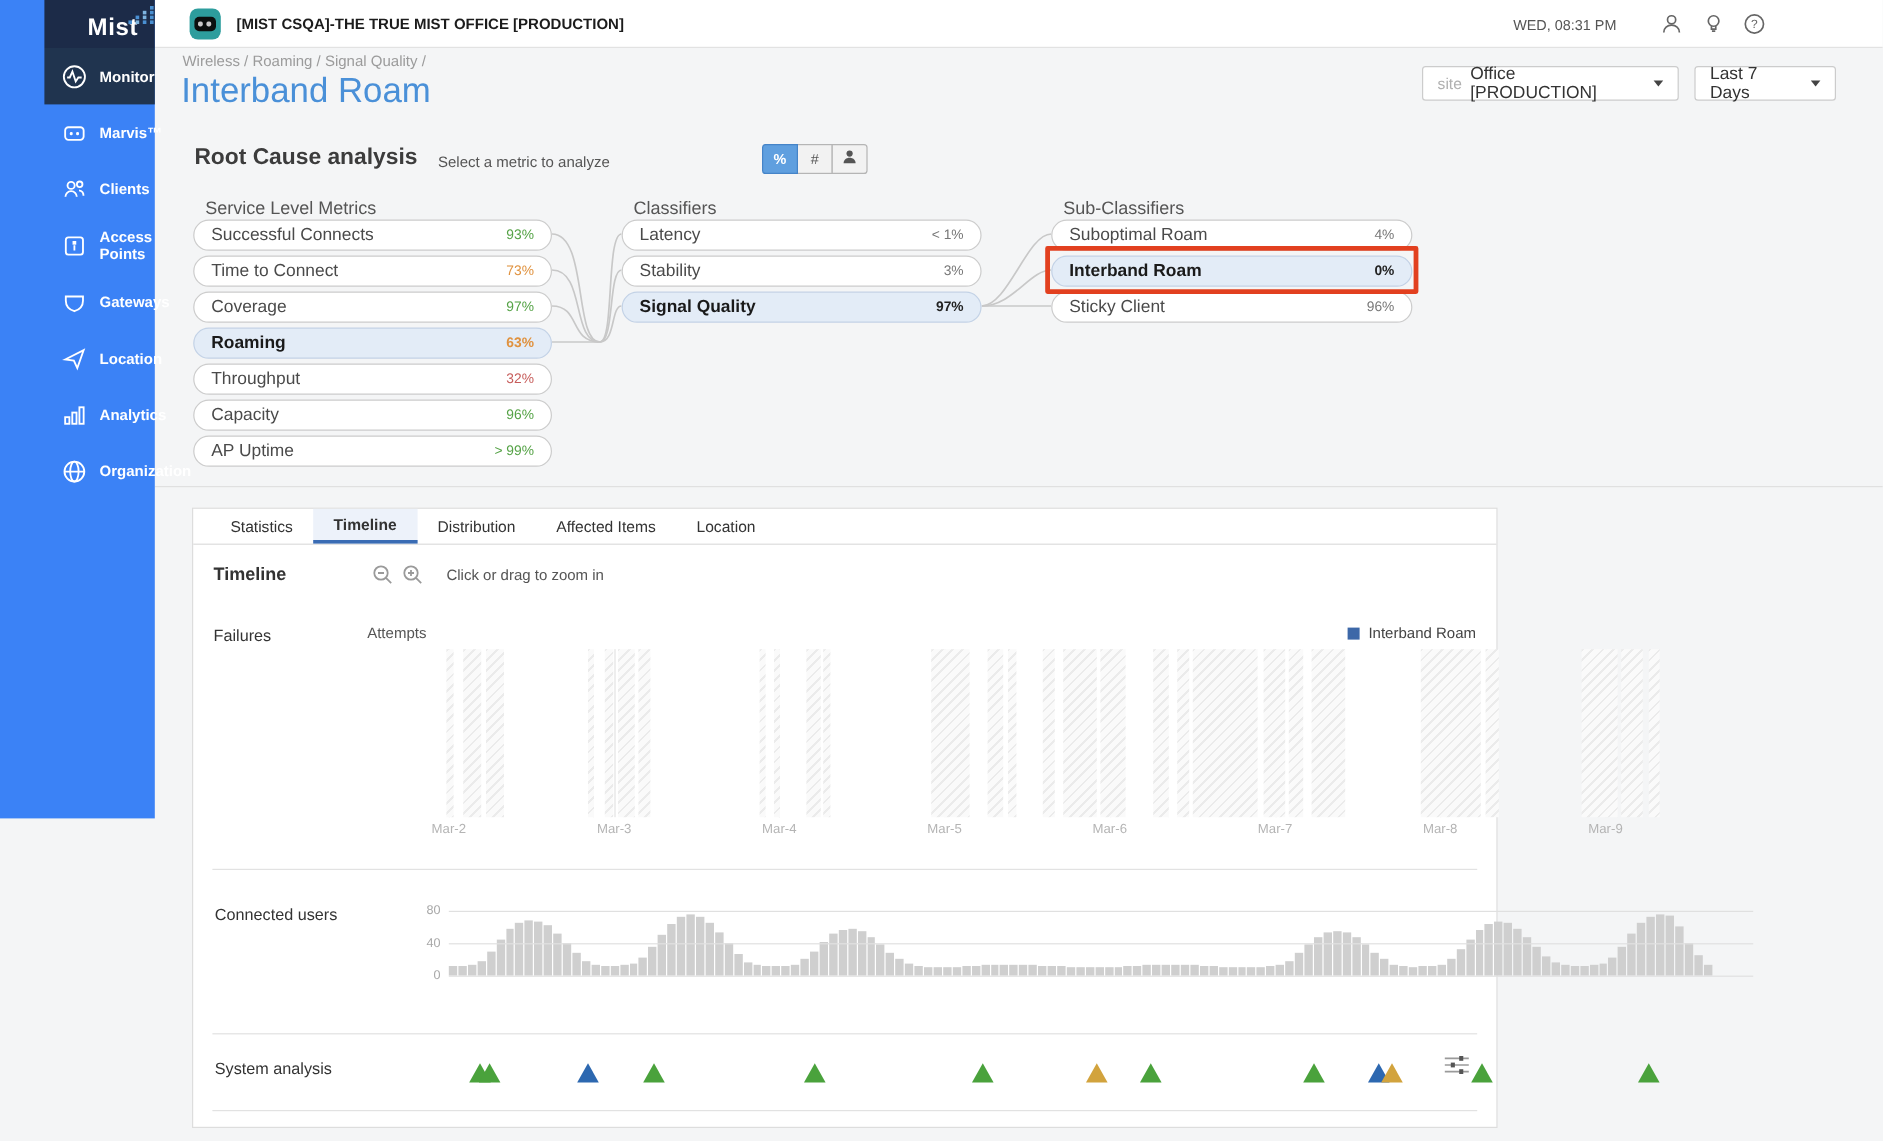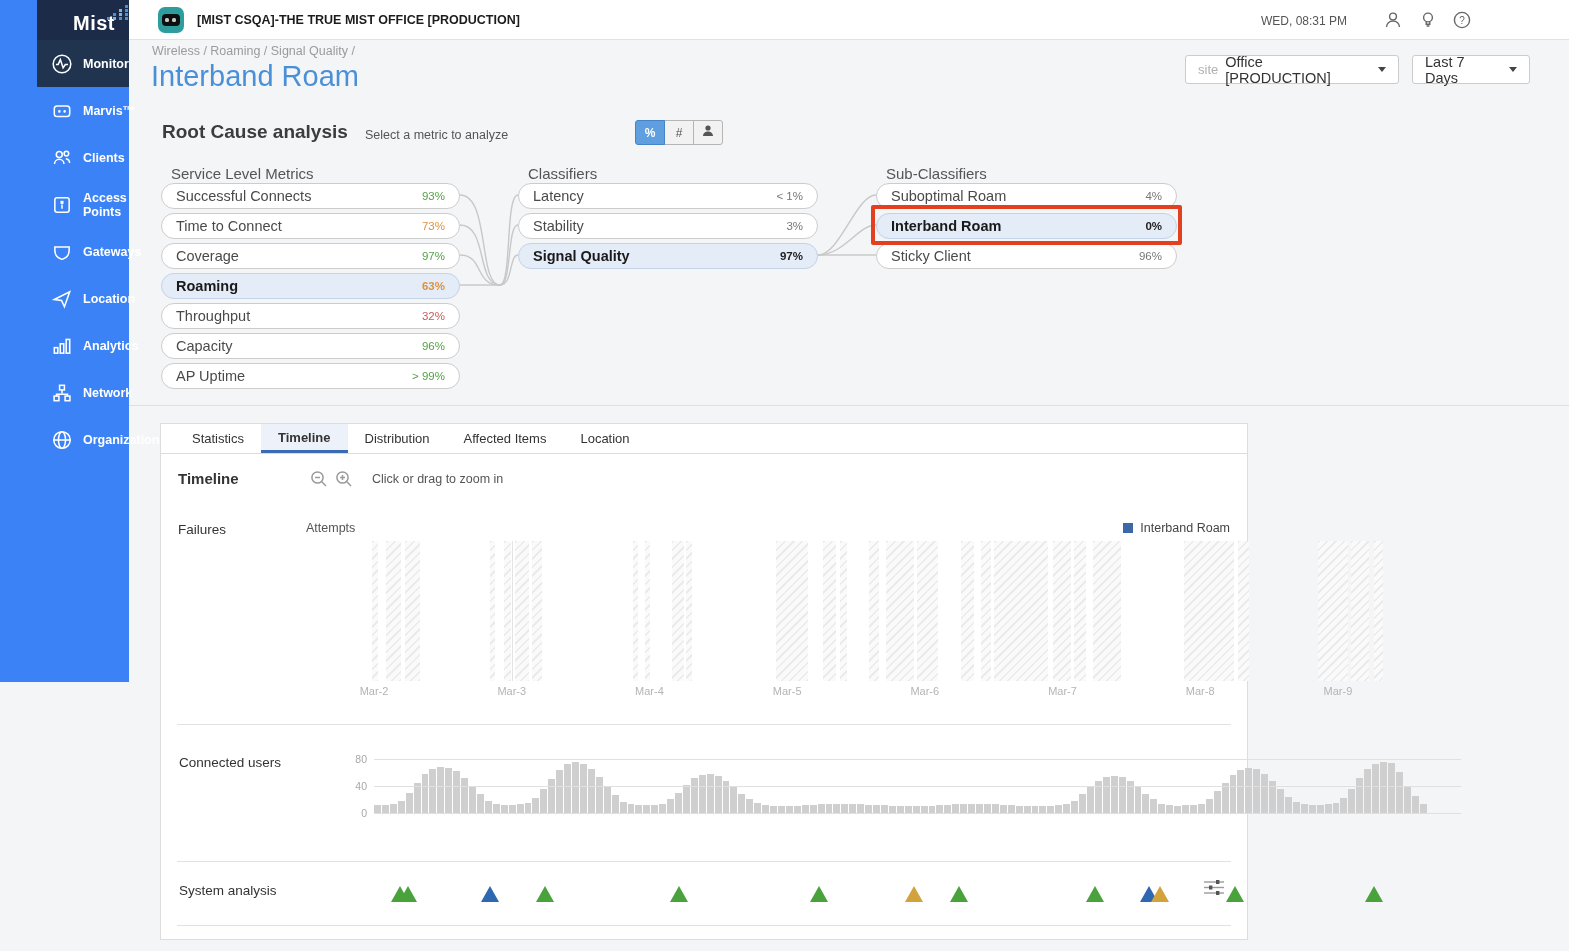--- a/index.html
+++ b/index.html
@@ -171,31 +171,20 @@
       </div>
       <div class="nav-item">
         <span class="nicon">
           <svg width="22" height="22" viewBox="0 0 20 20">
             <rect x="3" y="11.5" width="3.2" height="5"></rect>
             <rect x="8.4" y="8" width="3.2" height="8.5"></rect>
             <rect x="13.8" y="4" width="3.2" height="12.5"></rect>
           </svg>
         </span>
         <span class="nlabel">Analytics</span>
-      </div>
-      <div class="nav-item">
-        <span class="nicon">
-          <svg width="22" height="22" viewBox="0 0 20 20">
-            <rect x="7.8" y="3" width="4.4" height="4.2"></rect>
-            <rect x="2.8" y="12.8" width="4.4" height="4.2"></rect>
-            <rect x="12.8" y="12.8" width="4.4" height="4.2"></rect>
-            <path d="M10 7.2v3M5 12.8v-1.6h10v1.6"></path>
-          </svg>
-        </span>
-        <span class="nlabel">Network</span>
       </div>
       <div class="nav-item">
         <span class="nicon">
           <svg width="22" height="22" viewBox="0 0 20 20">
             <circle cx="10" cy="10" r="7.5"></circle>
             <ellipse cx="10" cy="10" rx="3.2" ry="7.5"></ellipse>
             <line x1="2.5" y1="10" x2="17.5" y2="10"></line>
           </svg>
         </span>
         <span class="nlabel">Organization</span>

